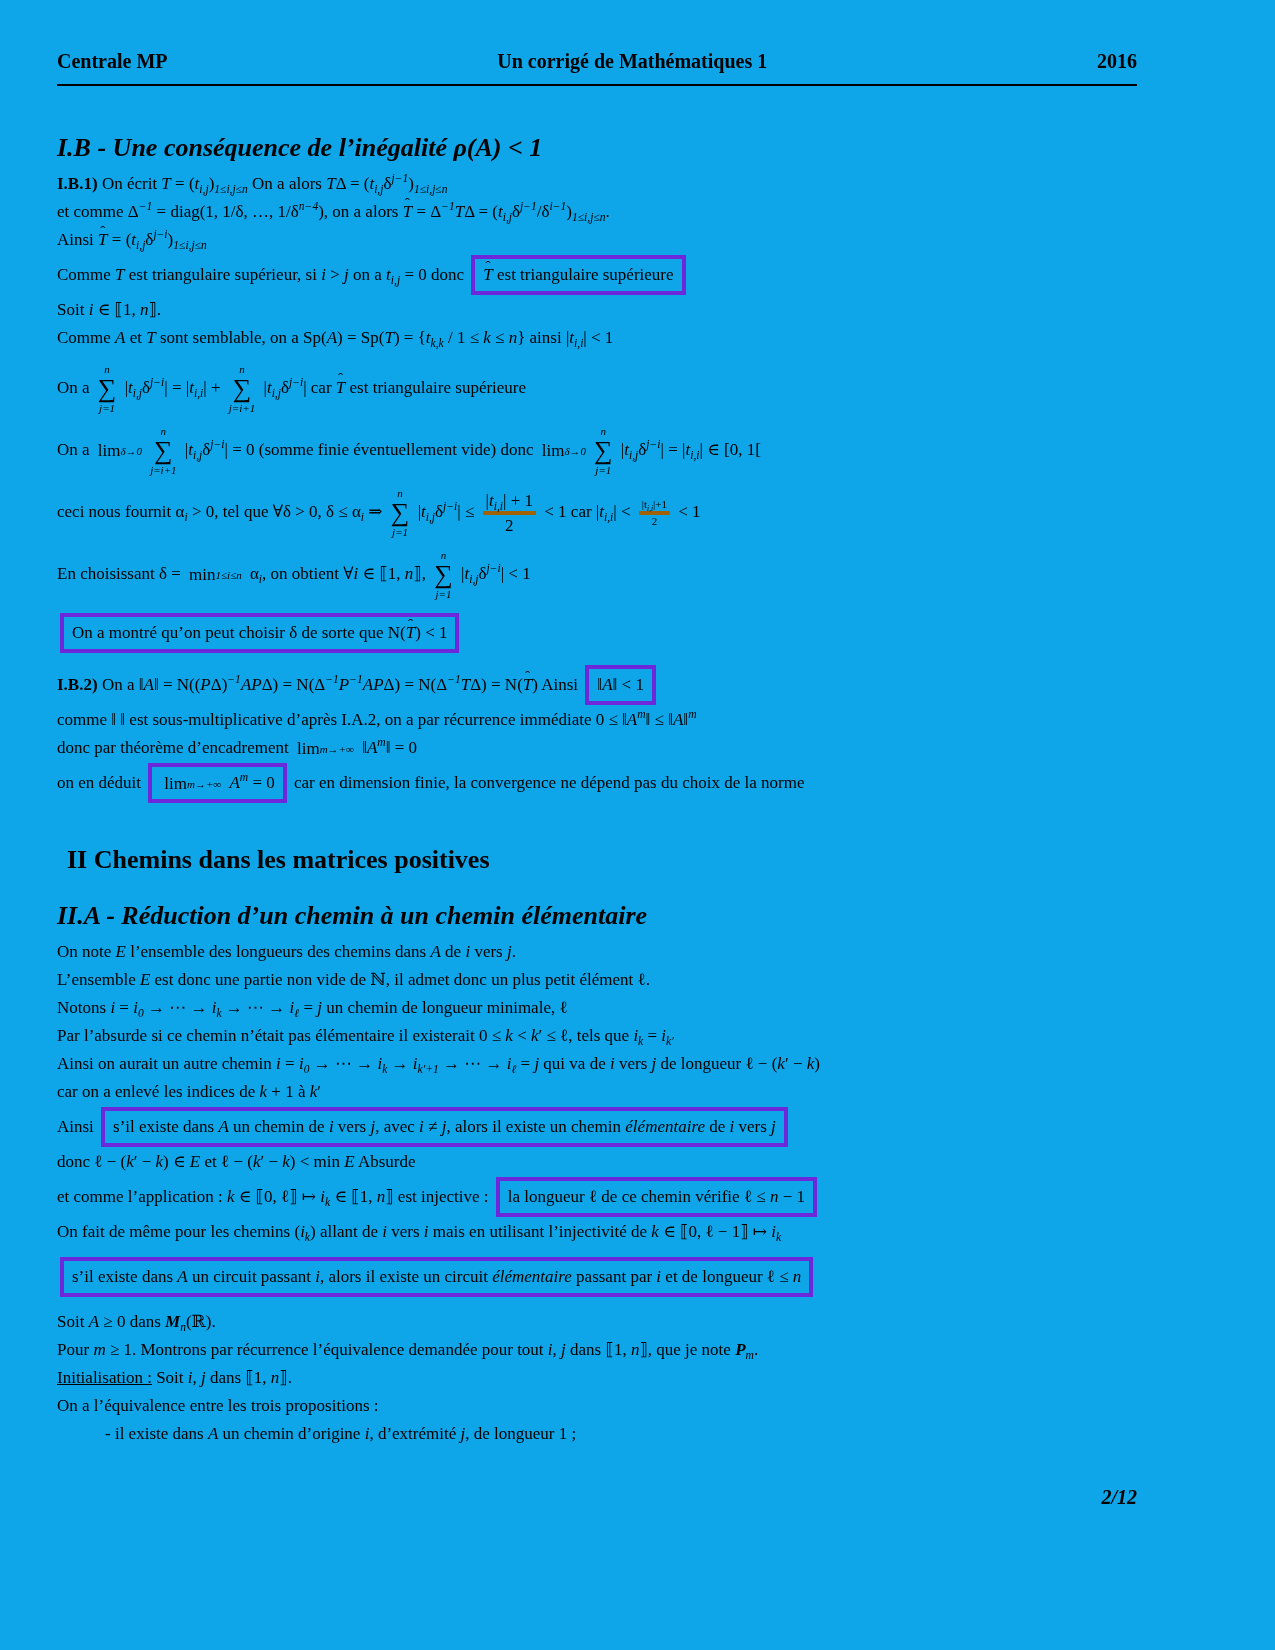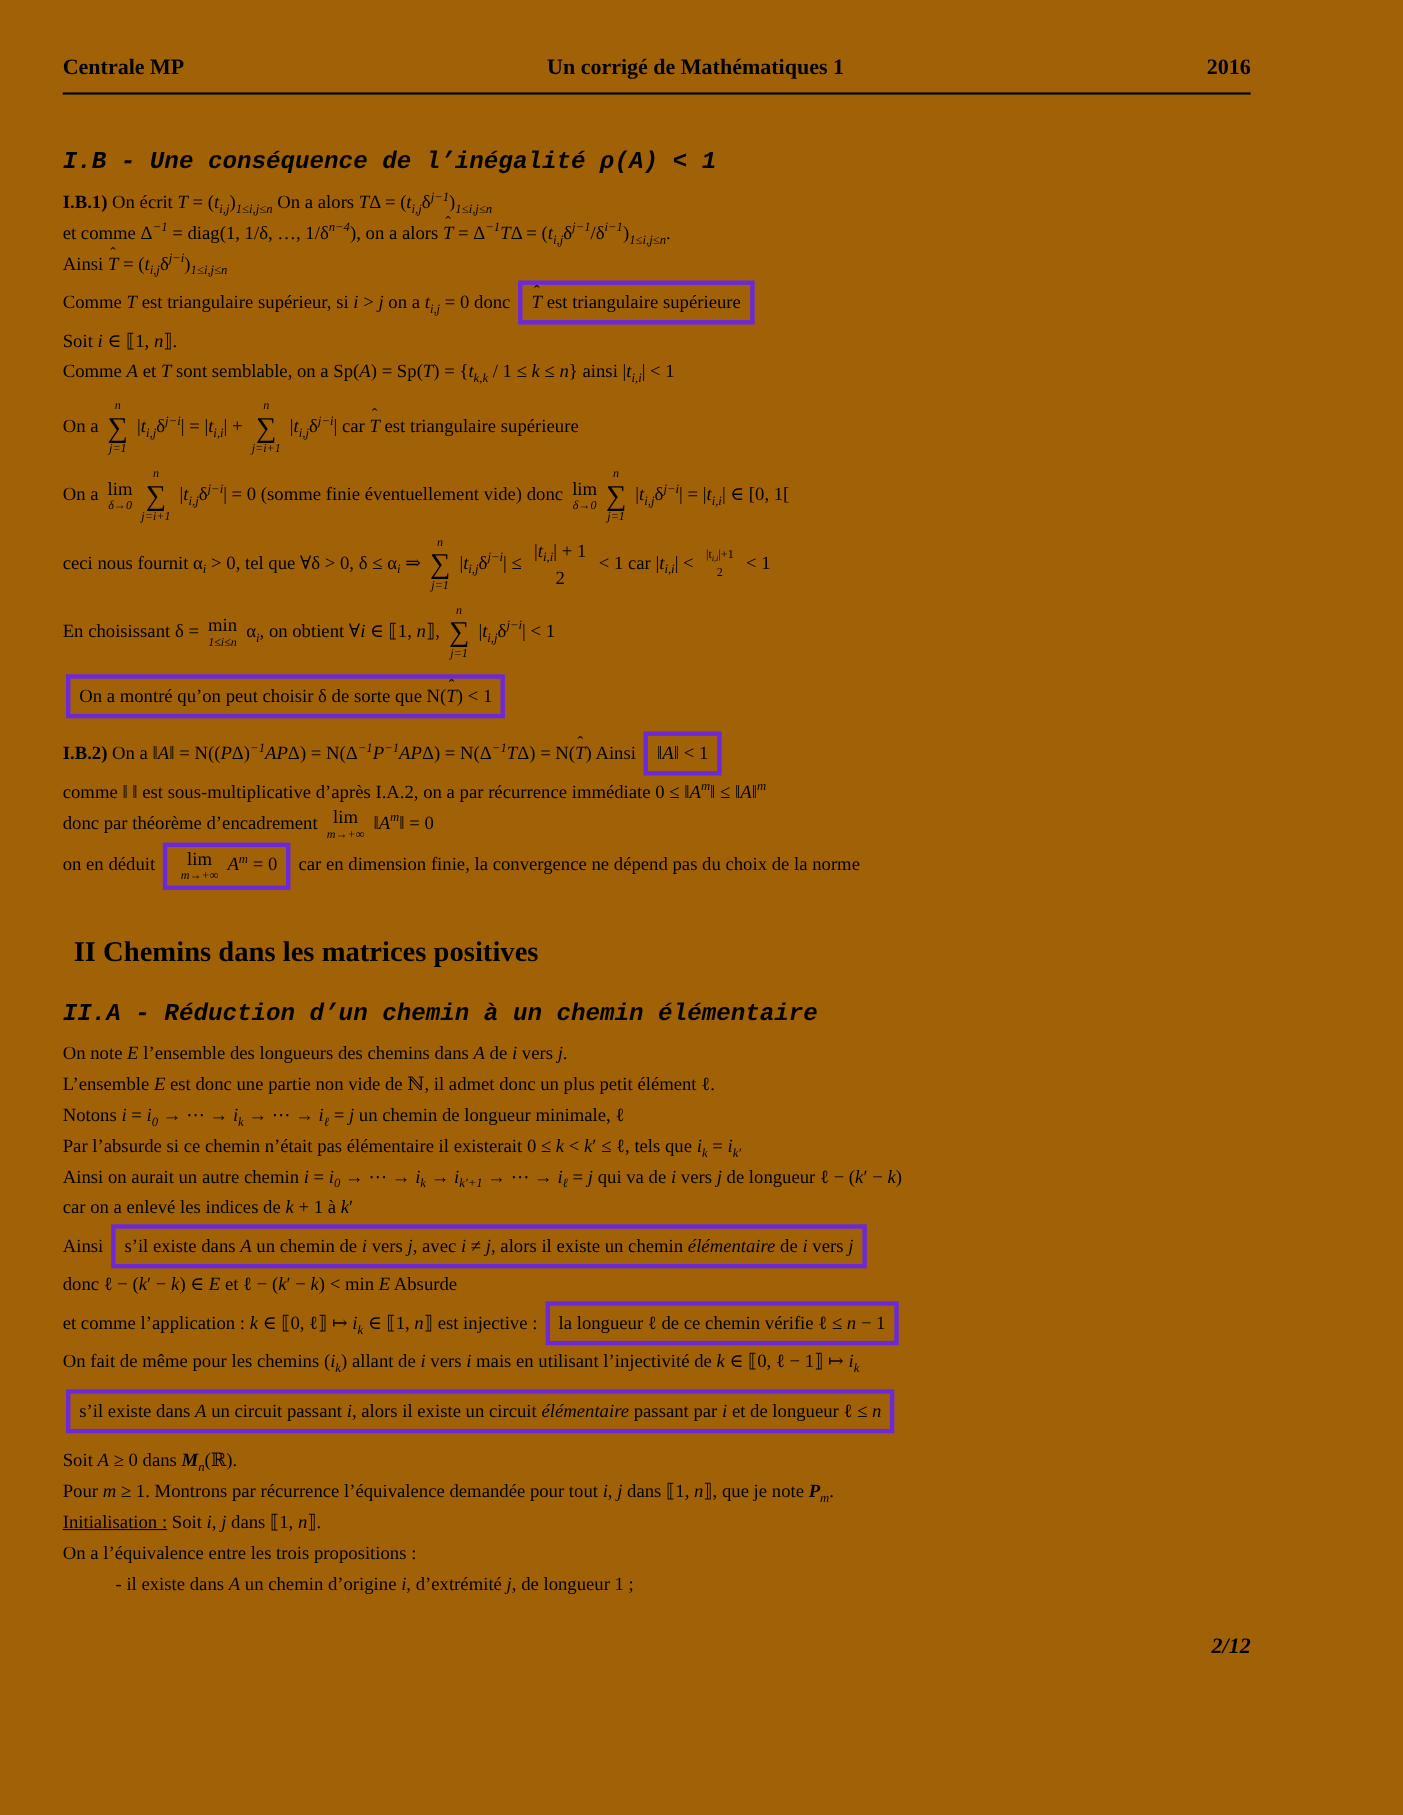--- a/index.html
+++ b/index.html
@@ -1,55 +1,55 @@
 <!DOCTYPE html>
 <html><head>
 <meta charset="utf-8">
 <style>
   * { box-sizing: border-box; }
   html, body { margin: 0; padding: 0; background: #ffffff; }
   .page {
     position: relative;
     width: 1275px;
     height: 1650px;
-    background: #a16207;
+    background: #0ea5e9;
     color: #000;
     font-family: "Liberation Serif", "DejaVu Serif", serif;
     overflow: hidden;
   }
   .hdr {
     position: absolute; left: 57px; top: 50px; width: 1080px;
     display: flex; justify-content: space-between; align-items: baseline;
     font-weight: bold; font-size: 20px;
   }
   .hdr-rule {
     position: absolute; left: 57px; top: 84px; width: 1080px; height: 2px;
     background: #000;
   }
   .doc-body { position: absolute; left: 57px; top: 118px; width: 1080px; }
 
   .line { font-size: 17px; line-height: 28px; white-space: nowrap; }
   sub, sup { font-size: 68%; line-height: 0; font-style: italic; }
 
-  .sec-head { font-weight: bold; font-style: italic; font-size: 22px; margin: 16px 0 8px 0; font-family: Liberation Mono, monospace; }
+  .sec-head { font-weight: bold; font-style: italic; font-size: 26px; margin: 16px 0 8px 0; }
   .chap-head { font-weight: bold; font-style: normal; font-size: 26px; margin: 42px 0 28px 10px; }
   .display { margin: 12px 0; }
   .boxed-line { margin: 10px 0; }
   .indent1 { padding-left: 48px; }
   .ul { text-decoration: underline; }
   .cal { font-style: italic; font-weight: bold; }
 
   .bx { display: inline-block; border: 4px solid #6d28d9; padding: 2px 8px; margin: 1px 3px; }
 
   .bop { display: inline-flex; flex-direction: column; align-items: center;
          vertical-align: middle; line-height: 1; margin: 0 4px; }
   .bop .bt, .bop .bb { font-size: 11px; font-style: italic; }
   .bop .bs { font-size: 26px; padding: 1px 0; font-style: normal; }
 
-  .unop { display: inline-flex; flex-direction: column; align-items: center;
+  .unop { display: inline-flex; flex-direction: row; align-items: center;
           vertical-align: middle; line-height: 1.1; margin: 0 4px; }
   .unop .um { font-size: 17px; }
   .unop .us { font-size: 11px; font-style: italic; }
 
   .frac { display: inline-flex; flex-direction: column; align-items: center;
           vertical-align: middle; line-height: 1.25; margin: 0 4px; }
   .frac .fn { border-bottom: 4px solid #a16207; padding: 0 3px; }
   .frac.sm { font-size: 11px; line-height: 1.2; align-items: center; }
 
   .wh { font-style: italic; display: inline-block; position: relative; }

